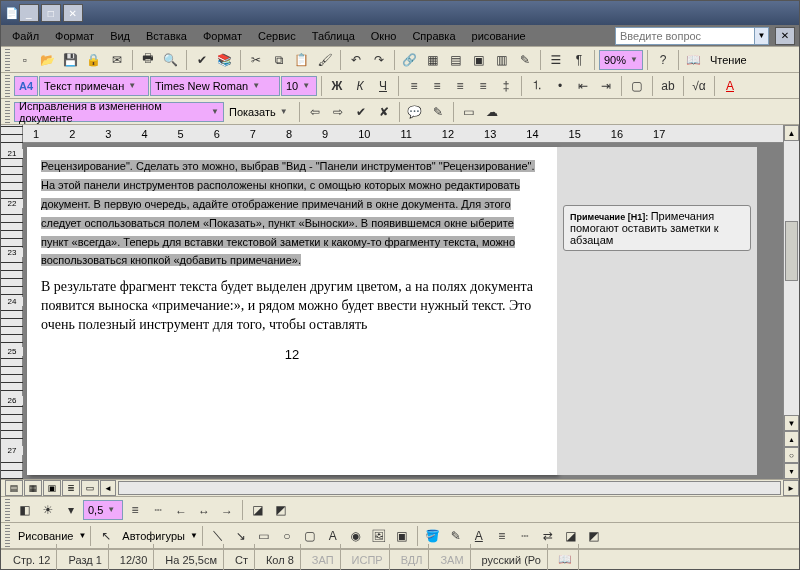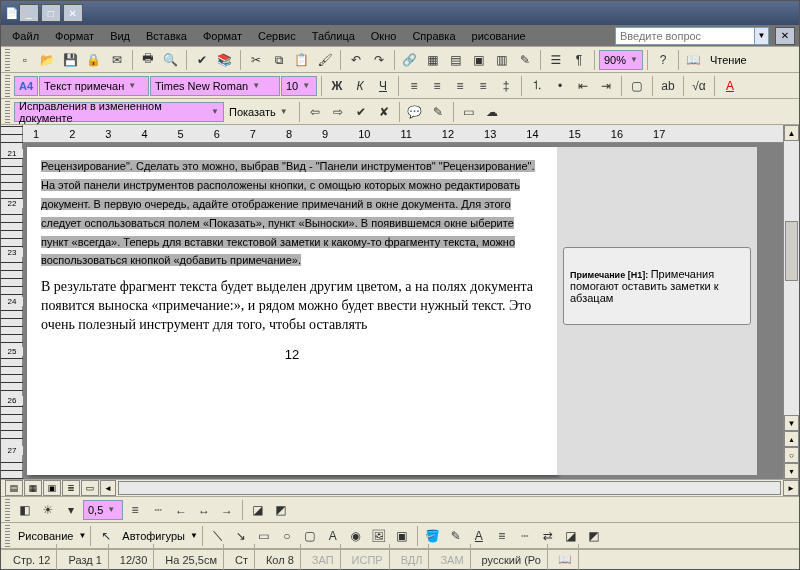--- a/index.html
+++ b/index.html
@@ -27,21 +27,21 @@
 .vruler-ticks span { font-size:8px; color:#000; background:#e8e8e8; text-align:center; }
 .doc-wrap { flex:1; display:flex; flex-direction:column; overflow:hidden; }
 .hruler { height:18px; background:#e8e8e8; border-bottom:1px solid #888; position:relative; }
 .hruler-ticks { height:18px; display:flex; align-items:center; padding-left:10px; gap:30px; font-size:8px; }
 .page-container { flex:1; display:flex; overflow:hidden; background:#808080; }
 .page { background:#fff; margin:4px 0 4px 4px; padding:10px 14px; width:530px; box-shadow:2px 2px 4px rgba(0,0,0,.4); position:relative; }
 .page p { font-family:"Times New Roman",serif; font-size:14px; line-height:1.35; margin-bottom:8px; color:#000; }
 .hl { background:#b0b0b0; color:#000; }
 .page-num { text-align:center; font-size:13px; margin-top:12px; }
 .comment-margin { width:200px; margin:4px 4px 4px 0; background:#ddd; padding:10px 6px; position:relative; }
-.comment-balloon { background:#eee; border:1px solid #888; border-radius:3px; padding:20px 6px; font-size:9px; margin-top:90px; }
+.comment-balloon { background:#eee; border:1px solid #888; border-radius:3px; padding:4px 6px; font-size:9px; margin-top:48px; }
 .comment-balloon b { font-size:9px; }
 .vscroll { width:16px; background:#e0e0e0; border-left:1px solid #888; display:flex; flex-direction:column; }
 .scr-btn { height:16px; border:1px solid #888; background:#ece9d8; cursor:pointer; display:flex; align-items:center; justify-content:center; font-size:8px; }
 .scr-track { flex:1; background:#e8e8e8; position:relative; }
 .scr-thumb { position:absolute; left:1px; right:1px; top:80px; height:60px; background:#cecec6; border:1px solid #888; }
 .view-btns { background:#ece9d8; height:18px; display:flex; align-items:center; padding-left:4px; border-top:1px solid #aca899; border-bottom:1px solid #aca899; }
 .view-btn { width:18px; height:16px; border:1px solid #888; background:#ece9d8; margin-right:1px; display:flex; align-items:center; justify-content:center; cursor:pointer; font-size:9px; }
 .hscroll { flex:1; display:flex; align-items:center; }
 .hscroll .scr-track-h { flex:1; height:14px; background:#e8e8e8; border:1px solid #888; margin:0 2px; position:relative; }
 .status-bar { height:20px; background:#ece9d8; border-top:1px solid #aca899; display:flex; align-items:center; padding:0 6px; gap:5px; }

